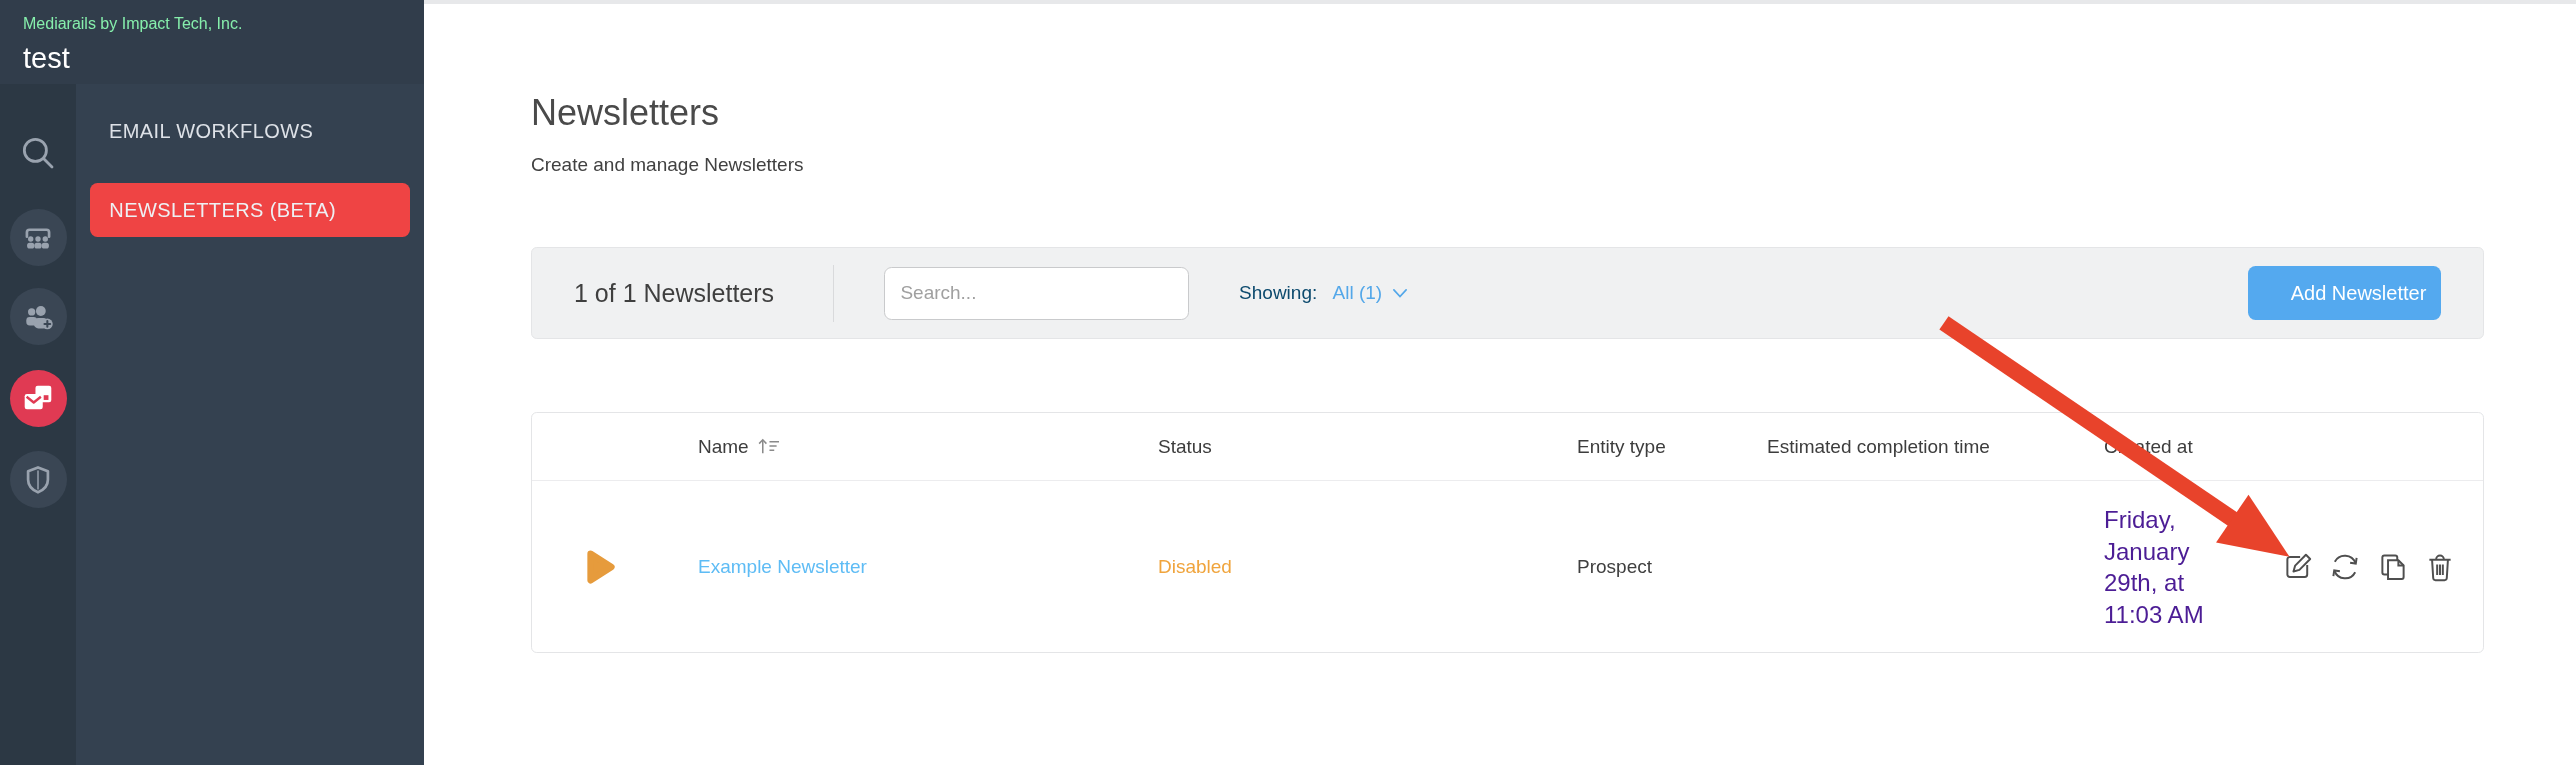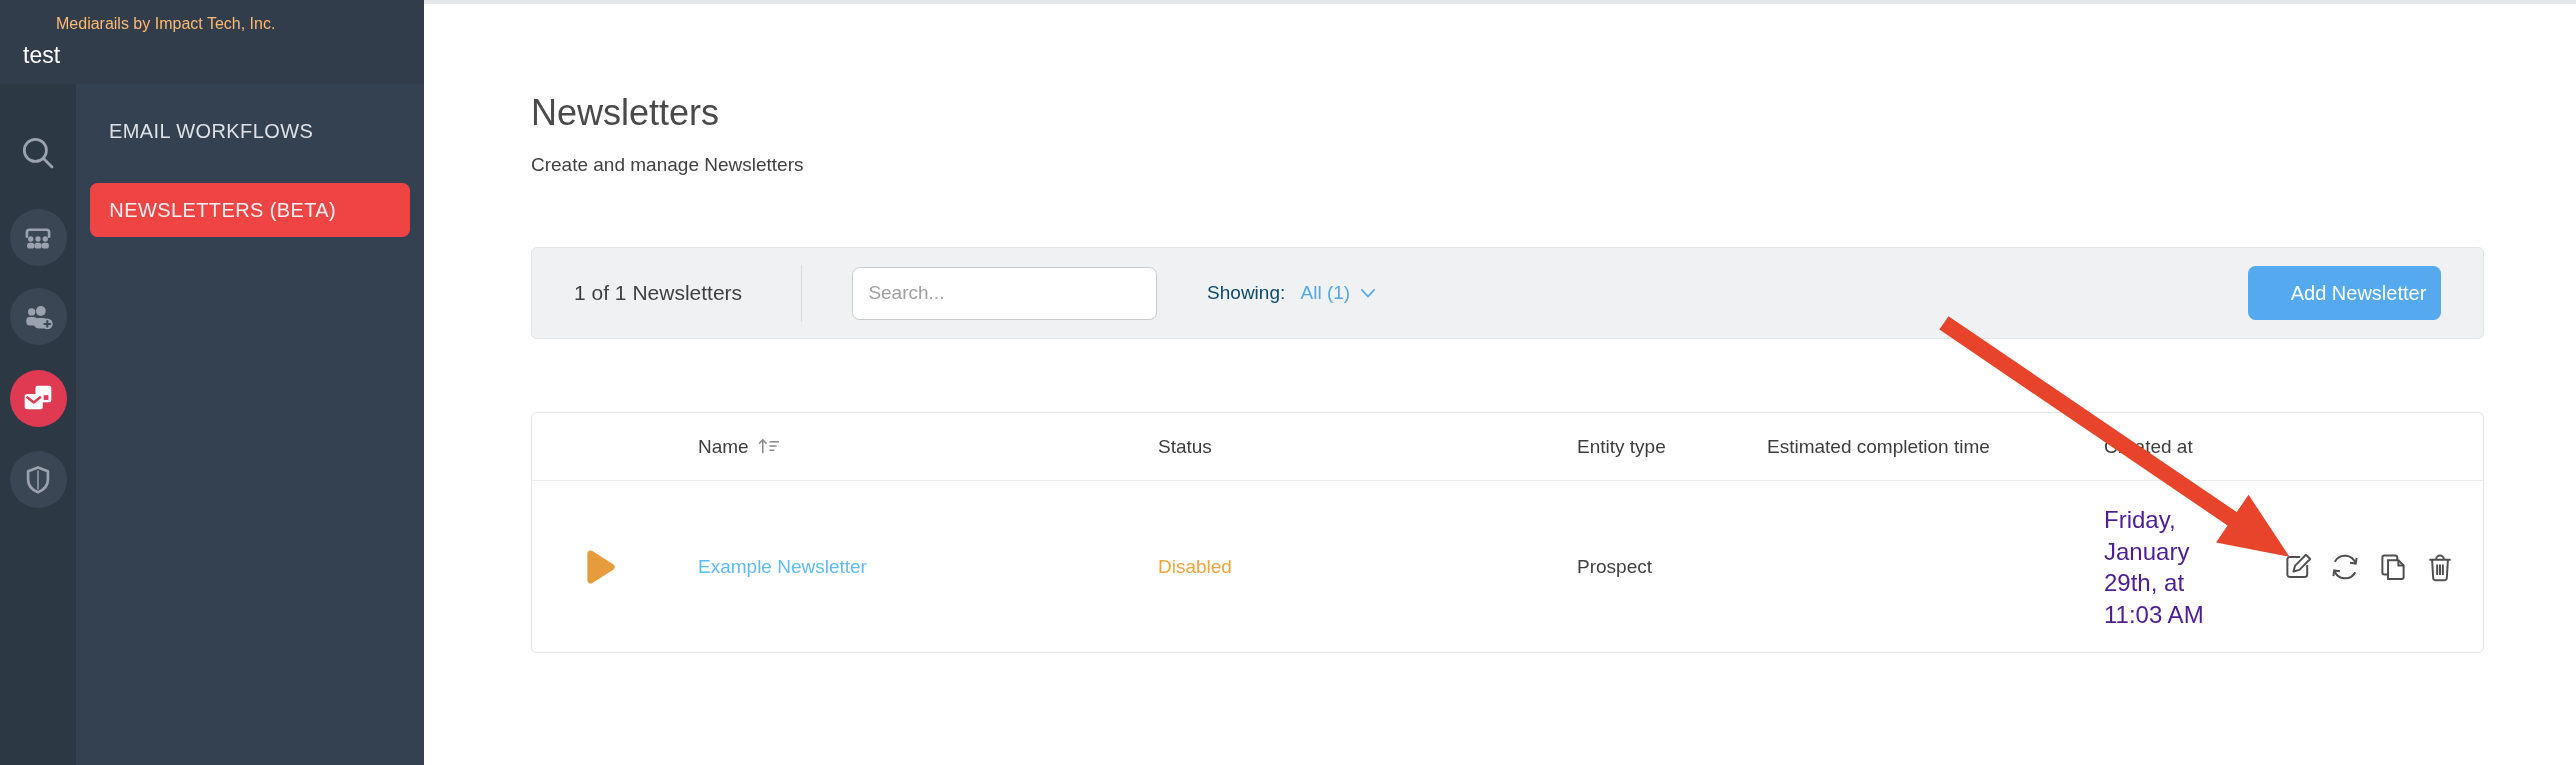--- a/index.html
+++ b/index.html
@@ -3,22 +3,22 @@
 <meta charset="utf-8">
 <style>
   * { margin:0; padding:0; box-sizing:border-box; }
   html,body { width:2576px; height:766px; }
   body { font-family:"Liberation Sans","DejaVu Sans",sans-serif; background:#fff; overflow:hidden; }
   #app { position:relative; width:2576px; height:766px; background:#fff; overflow:hidden; }
 
   
   .sidebar { position:absolute; left:0; top:0; width:424px; height:766px; background:#344150; }
   .sidebar-header { position:absolute; left:0; top:0; width:424px; height:84px; background:#313d4b; }
-  .org-label { position:absolute; left:23px; top:15.3px; font-size:16px; color:#fdba74;margin-left:33px; }
-  .account-name { position:absolute; left:23px; top:42px; font-size:23px; color:#ffffff; }
+  .org-label { position:absolute; left:23px; top:15.3px; font-size:16px; color:#86efac; }
+  .account-name { position:absolute; left:23px; top:42px; font-size:29px; color:#ffffff; }
 
   .icon-rail { position:absolute; left:0; top:84px; width:76px; height:682px; background:#2c3844; }
   .rail-btn { position:absolute; left:9.5px; width:57px; height:57px; border-radius:50%; background:#3a4654;
               display:flex; align-items:center; justify-content:center; cursor:pointer; }
   .rail-btn.active { background:#e03a53; }
   .rail-search { position:absolute; left:17px; top:48px; width:42px; height:42px; cursor:pointer; }
 
   .subnav { position:absolute; left:76px; top:84px; width:348px; height:682px; background:#344150; }
   .subnav-section { position:absolute; left:33px; top:36px; font-size:20px; color:#dde1e7; letter-spacing:0.4px; }
   .subnav-item { position:absolute; left:14.3px; top:99px; width:320px; height:54px; background:#ef4444;
@@ -27,21 +27,21 @@
 
   
   .content { position:absolute; left:424px; top:0; width:2152px; height:766px; background:#fff; }
   .content-topline { position:absolute; left:0; top:0; width:2152px; height:3.8px; background:#e7e8ea; }
   .page-title { position:absolute; left:107px; top:92px; font-size:36px; font-weight:400; color:#4a4a4a; }
   .page-subtitle { position:absolute; left:107px; top:154px; font-size:19px; color:#414141; }
 
   
   .toolbar { position:absolute; left:107px; top:247px; width:1953px; height:92px; background:#f0f1f2;
              border:1px solid #e4e5e7; border-radius:5.7px; display:flex; align-items:center; padding:0 42px; }
-  .count-label { font-size:21px; color:#3f3f3f; white-space:nowrap; }
+  .count-label { font-size:25px; color:#3f3f3f; white-space:nowrap; }
   .toolbar-divider { width:1px; height:57px; background:#d9dadc; margin:0 50px 0 59px; }
   .search-input { width:305px; height:53px; background:#fff; border:1px solid #c9cacc; border-radius:7.6px;
                   font-size:19px; color:#333; padding:0 15.3px; outline:none; font-family:inherit; }
   .search-input::placeholder { color:#a0a0a0; }
   .showing-wrap { display:flex; align-items:center; margin-left:50px; }
   .showing-label { font-size:19px; color:#0c4a6e; }
   .filter-value { font-size:19px; color:#53a7e9; margin-left:15.3px; cursor:pointer; display:flex; align-items:center; }
   .filter-value svg { margin-left:9.5px; }
   .toolbar-spacer { flex:1; }
   .add-btn { width:193px; height:54px; background:#54a9ef; color:#fff; font-size:20px; border:none;

